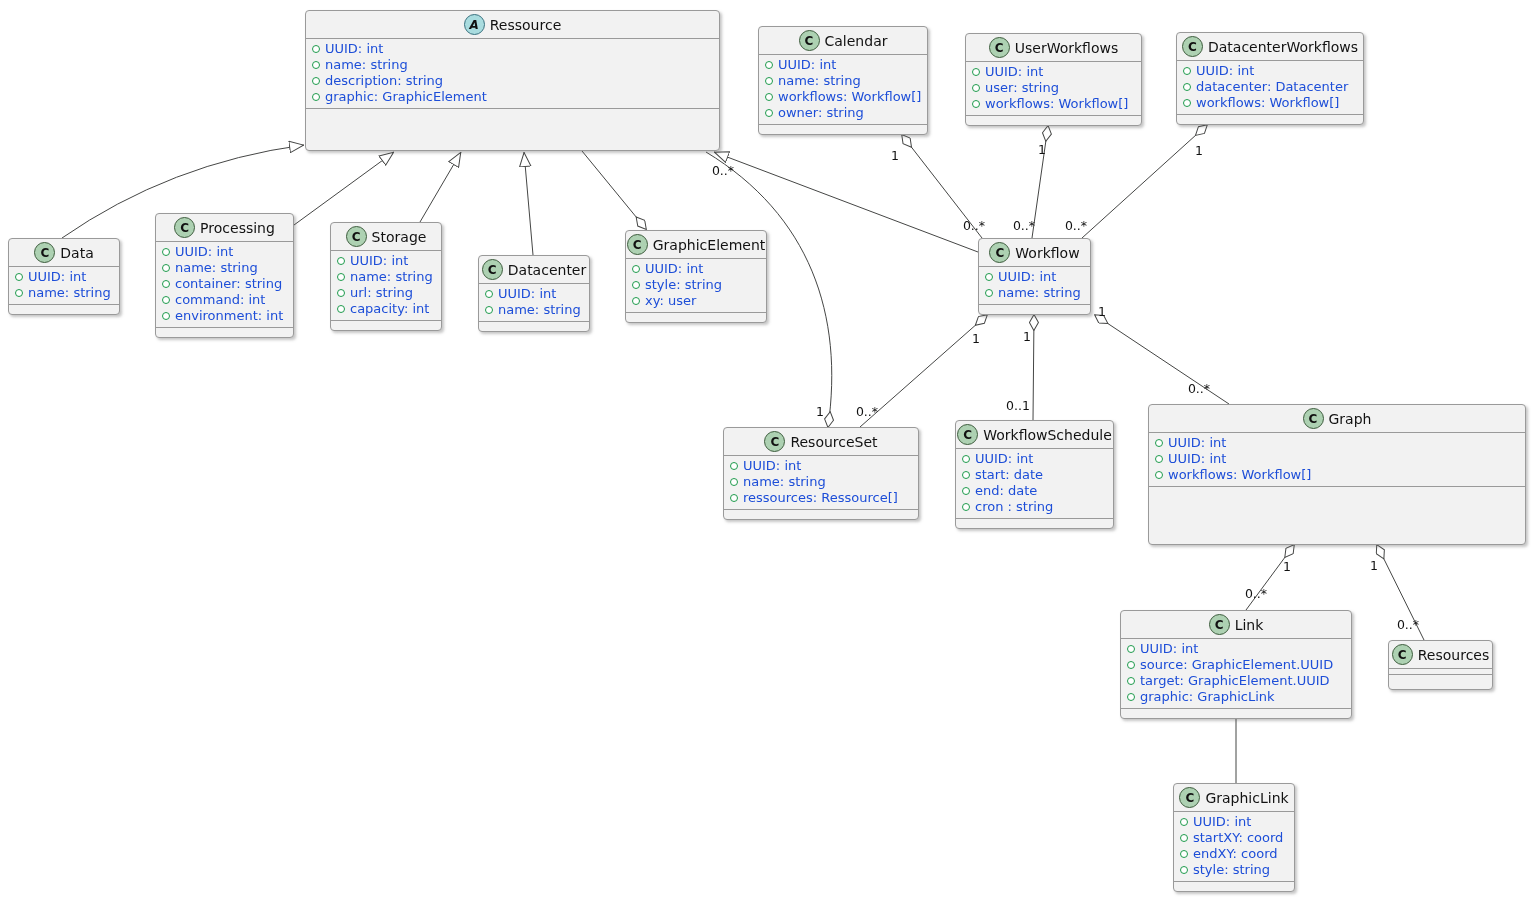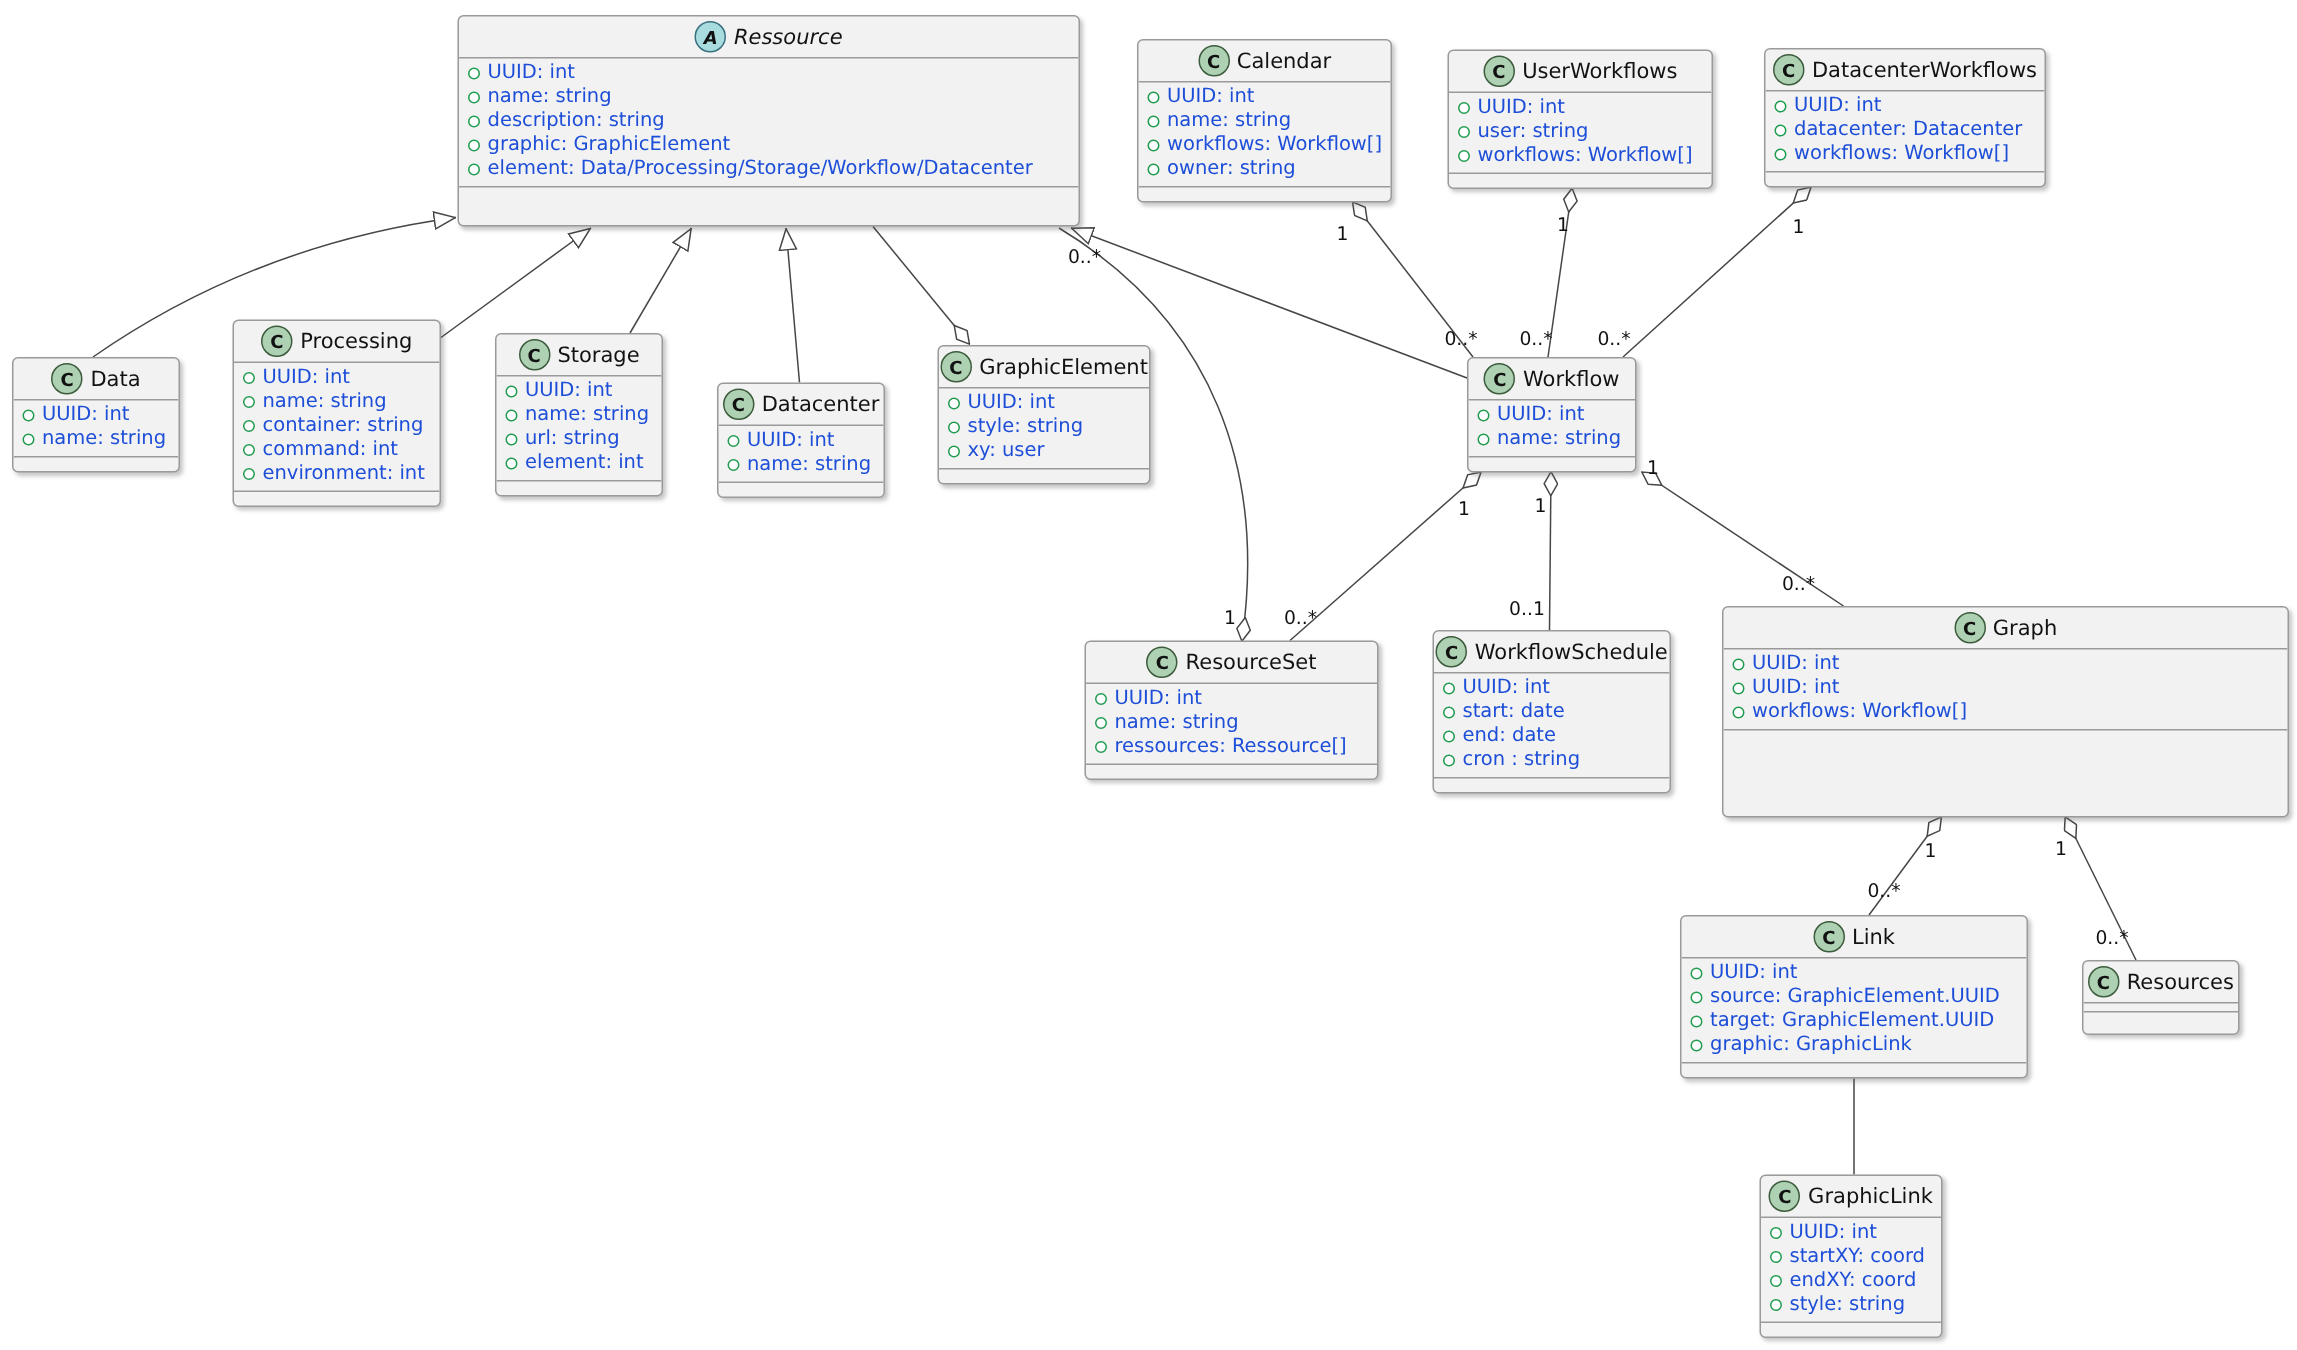--- a/index.html
+++ b/index.html
@@ -20,21 +20,21 @@
     height:27px;min-height:27px;display:flex;align-items:center;justify-content:center;gap:5px;
     border-bottom:1px solid #9a9a9a;font-size:14px;color:#121212;white-space:nowrap;padding:0 6px;
   }
   .circle-icon{
     width:19px;height:19px;min-width:19px;border-radius:50%;
     background:#ADD1B2;border:1px solid #3d5c3d;
     display:inline-flex;align-items:center;justify-content:center;
     font-size:12px;font-weight:bold;color:#111;font-style:normal;
   }
   .abstract .circle-icon{background:#A9DCDF;border-color:#38707e;font-style:italic;}
-  .abstract .class-name{font-style:italic;}
+  .abstract .class-name{}
   .attrs{flex:0 0 auto;padding:2px 6px 3px;border-bottom:1px solid #9a9a9a;}
   .attr{display:flex;align-items:center;gap:5px;font-size:13px;line-height:16px;white-space:nowrap;color:#1d4ed8;}
   .attr-bullet{width:6px;height:6px;min-width:6px;border:1.5px solid #1f9b4d;border-radius:50%;background:#ffffff;box-sizing:content-box;}
   .stripe{flex:1;}
 </style>
 </head>
 <body>
 
 <div id="diagram-canvas">
   <svg id="edge-layer" width="1531" height="900" viewBox="0 0 1531 900" xmlns="http://www.w3.org/2000/svg">
@@ -96,24 +96,20 @@
           <span>name: string</span>
         </div>
         <div class="attr">
           <span class="attr-bullet"></span>
           <span>description: string</span>
         </div>
         <div class="attr">
           <span class="attr-bullet"></span>
           <span>graphic: GraphicElement</span>
         </div>
-        <div class="attr">
-          <span class="attr-bullet"></span>
-          <span>element: Data/Processing/Storage/Workflow/Datacenter</span>
-        </div>
       </div>
       <div class="stripe"></div>
     </div>
     <div class="class-box" style="left: 758px; top: 26px; width: 170px; height: 109px;">
       <div class="class-title">
         <span class="circle-icon">C</span>
         <span class="class-name">Calendar</span>
       </div>
       <div class="attrs">
         <div class="attr">
@@ -236,21 +232,21 @@
         <div class="attr">
           <span class="attr-bullet"></span>
           <span>name: string</span>
         </div>
         <div class="attr">
           <span class="attr-bullet"></span>
           <span>url: string</span>
         </div>
         <div class="attr">
           <span class="attr-bullet"></span>
-          <span>element: int</span>
+          <span>capacity: int</span>
         </div>
       </div>
       <div class="stripe"></div>
     </div>
     <div class="class-box" style="left: 478px; top: 255px; width: 112px; height: 77px;">
       <div class="class-title">
         <span class="circle-icon">C</span>
         <span class="class-name">Datacenter</span>
       </div>
       <div class="attrs">

